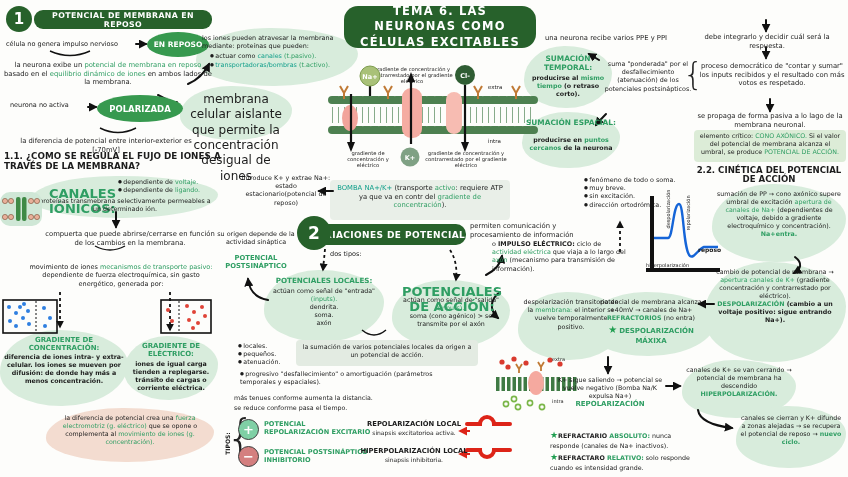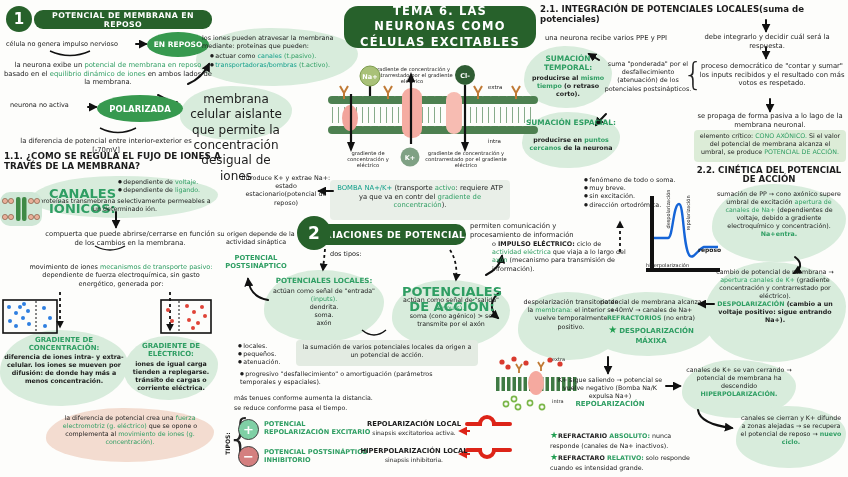--- a/index.html
+++ b/index.html
@@ -314,21 +314,20 @@
   <div class="a gb" style="left:264px;top:421px;width:108px;font-size:6.6px;line-height:1.2"><span>POTENCIAL REPOLARIZACIÓN EXCITARIO</span></div>
   <div class="ell" style="left:238px;top:446px;width:21px;height:21px;background:#d47f7f;border:1.5px solid #3c3c3c;font-size:13px">
       <span>−</span>
     </div>
   <div class="a gb" style="left:264px;top:449px;width:108px;font-size:6.6px;line-height:1.2"><span>POTENCIAL POSTSINÁPTICO INHIBITORIO</span></div>
   <div class="a b c" style="left:358px;top:420px;width:112px;font-size:6.8px"><span>REPOLARIZACIÓN LOCAL</span></div>
   <div class="a t c" style="left:358px;top:429px;width:112px;font-size:6px"><span>sinapsis excitatorioa activa.</span></div>
   <div class="a b c" style="left:356px;top:447px;width:116px;font-size:6.8px"><span>HIPERPOLARIZACIÓN LOCAL</span></div>
   <div class="a t c" style="left:356px;top:456px;width:116px;font-size:6px"><span>sinapsis inhibitoria.</span></div>
 
-  <div class="a b" style="left:540px;top:4px;width:306px;font-size:8.6px"><span>2.1. INTEGRACIÓN DE POTENCIALES LOCALES(suma de potenciales)</span></div>
   <div class="a t c" style="left:542px;top:34px;width:128px;font-size:6.8px"><span>una neurona recibe varios PPE y PPI</span></div>
   <div class="a t c" style="left:688px;top:33px;width:158px;font-size:6.8px"><span>debe integrarlo y decidir cuál será la respuesta.</span></div>
   <div class="a" style="left:683px;top:58px;font-size:32px;font-weight:300;color:#222;line-height:1"><span>{</span></div>
   <div class="a t c" style="left:698px;top:62px;width:148px;font-size:6.8px"><span>proceso democrático de "contar y sumar" los inputs recibidos y el resultado con más votos es respetado.</span></div>
   <div class="a t c" style="left:694px;top:112px;width:152px;font-size:6.8px"><span>se propaga de forma pasiva a lo lago de la membrana neuronal.</span></div>
   <div class="a t c" style="left:697px;top:132px;width:146px;font-size:6.3px;z-index:2"><span>elemento crítico: </span><span class="g">CONO AXÓNICO.</span><span> Si el valor del potencial de membrana alcanza el umbral, se produce </span><span class="g">POTENCIAL DE ACCIÓN.</span></div>
   <div class="a gb c" style="left:528px;top:54px;width:80px;font-size:7.4px"><span>SUMACIÓN TEMPORAL:</span></div>
   <div class="a t c b" style="left:526px;top:74px;width:84px;font-size:6.3px"><span>producirse al </span><span class="g">mismo tiempo</span><span> (o retraso corto).</span></div>
   <div class="a t c" style="left:602px;top:60px;width:92px;font-size:6.4px"><span>suma "ponderada" por el desfallecimiento (atenuación) de los potenciales postsinápticos.</span></div>
   <div class="a gb c" style="left:526px;top:118px;width:90px;font-size:7.4px"><span>SUMACIÓN ESPACIAL:</span></div>

